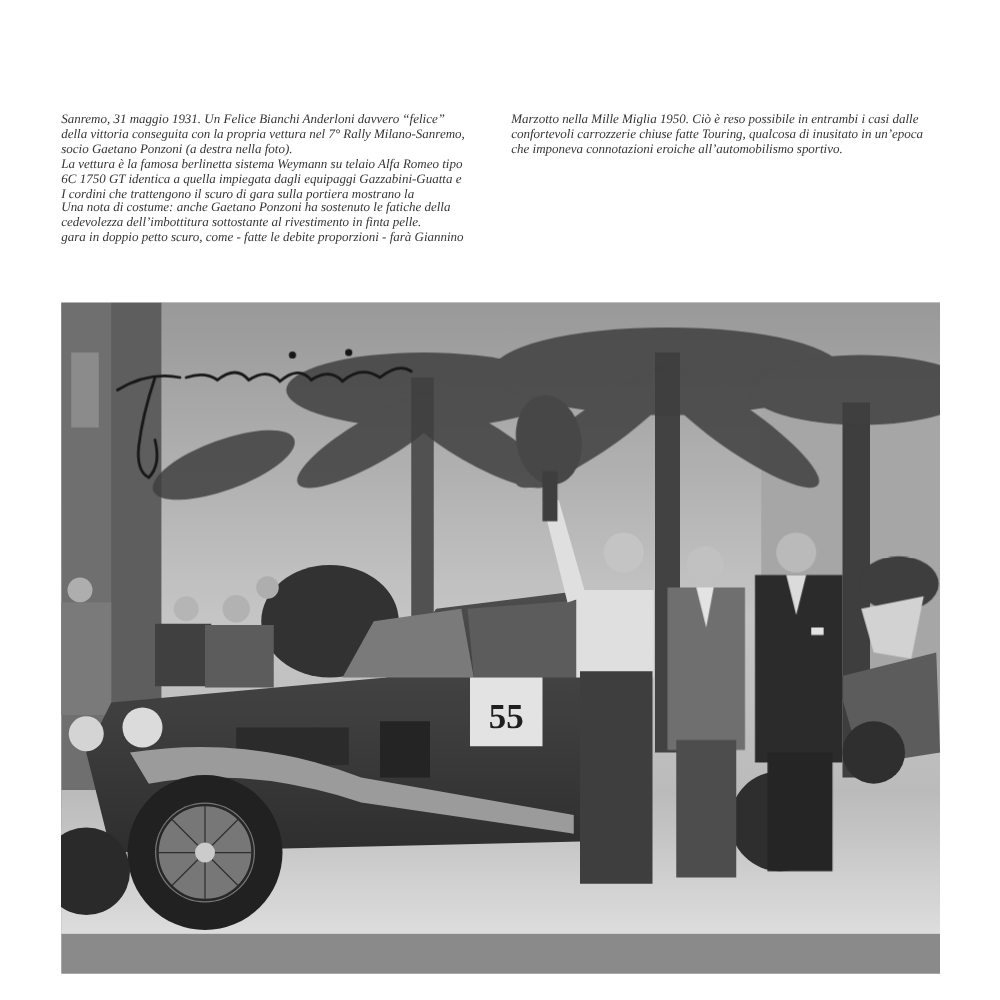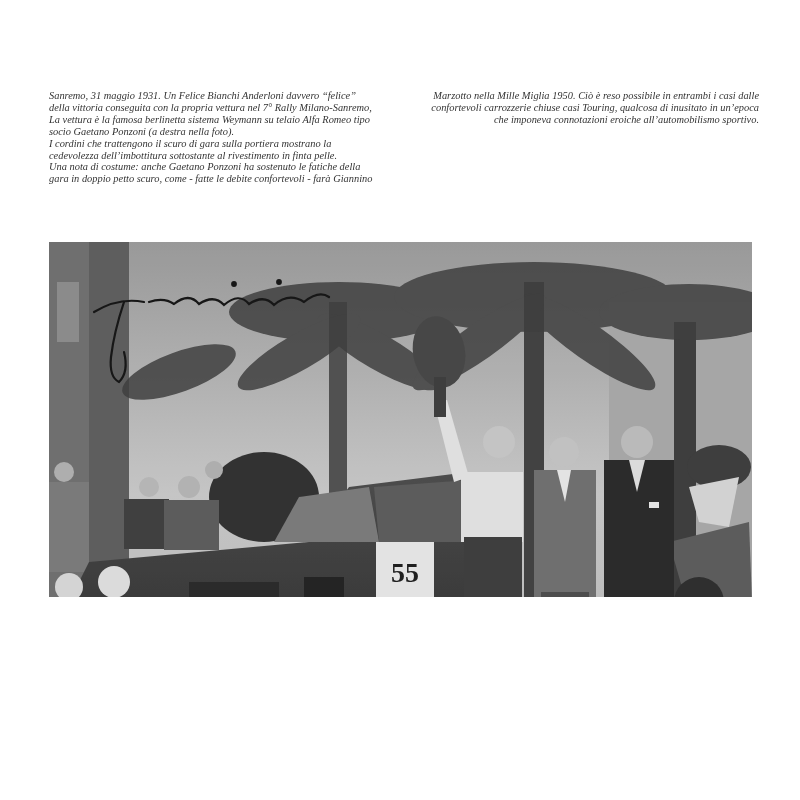--- a/index.html
+++ b/index.html
@@ -7,49 +7,50 @@
   .col {
     position: absolute;
     top: 90px;
     font-family: Liberation Serif, serif;
     font-style: italic;
     font-size: 10.4px;
     line-height: 11.9px;
     color: #333333;
   }
   .col-left { left: 49px; width: 350px; }
-  .col-right { left: 409px; width: 350px; text-align: right; }
+  .col-right { left: 409px; width: 350px; }
   .col p { margin: 0; white-space: nowrap; }
 
   .photo {
     position: absolute;
     left: 49px; top: 242px;
-    width: 703px; height: 355px;
+    width: 703px; height: 537px;
     overflow: hidden;
     background: #8a8a8a;
   }
   .photo svg { display: block; }
 </style>
 </head>
 <body>
 
 <div class="col col-left">
   <p>Sanremo, 31 maggio 1931. Un Felice Bianchi Anderloni davvero “felice”</p>
   <p>della vittoria conseguita con la propria vettura nel 7° Rally Milano-Sanremo,</p>
+  <p>socio Gaetano Ponzoni (a destra nella foto).</p>
   <p>La vettura è la famosa berlinetta sistema Weymann su telaio Alfa Romeo tipo</p>
-  <p>socio Gaetano Ponzoni (a destra nella foto).</p>
+  <p>6C 1750 GT identica a quella impiegata dagli equipaggi Gazzabini-Guatta e</p>
   <p>I cordini che trattengono il scuro di gara sulla portiera mostrano la</p>
+  <p>Una nota di costume: anche Gaetano Ponzoni ha sostenuto le fatiche della</p>
   <p>cedevolezza dell’imbottitura sottostante al rivestimento in finta pelle.</p>
-  <p>Una nota di costume: anche Gaetano Ponzoni ha sostenuto le fatiche della</p>
-  <p>gara in doppio petto scuro, come - fatte le debite confortevoli - farà Giannino</p>
+  <p>gara in doppio petto scuro, come - fatte le debite proporzioni - farà Giannino</p>
 </div>
 
 <div class="col col-right">
   <p>Marzotto nella Mille Miglia 1950. Ciò è reso possibile in entrambi i casi dalle</p>
-  <p>confortevoli carrozzerie chiuse casi Touring, qualcosa di inusitato in un’epoca</p>
+  <p>confortevoli carrozzerie chiuse fatte Touring, qualcosa di inusitato in un’epoca</p>
   <p>che imponeva connotazioni eroiche all’automobilismo sportivo.</p>
 </div>
 
 <div class="photo" role="img" aria-label="Black-and-white photograph: three men standing beside an Alfa Romeo 6C 1750 GT Weymann berlinetta under palm trees in Sanremo; the man in the centre raises a bouquet; autograph signature in upper left">
   <svg width="703" height="505" viewBox="0 0 703 505" xmlns="http://www.w3.org/2000/svg">
     <defs>
       <linearGradient id="sky" x1="0" y1="0" x2="0" y2="1">
         <stop offset="0" stop-color="#9a9a9a"></stop>
         <stop offset="0.5" stop-color="#c9c9c9"></stop>
         <stop offset="1" stop-color="#b5b5b5"></stop>

